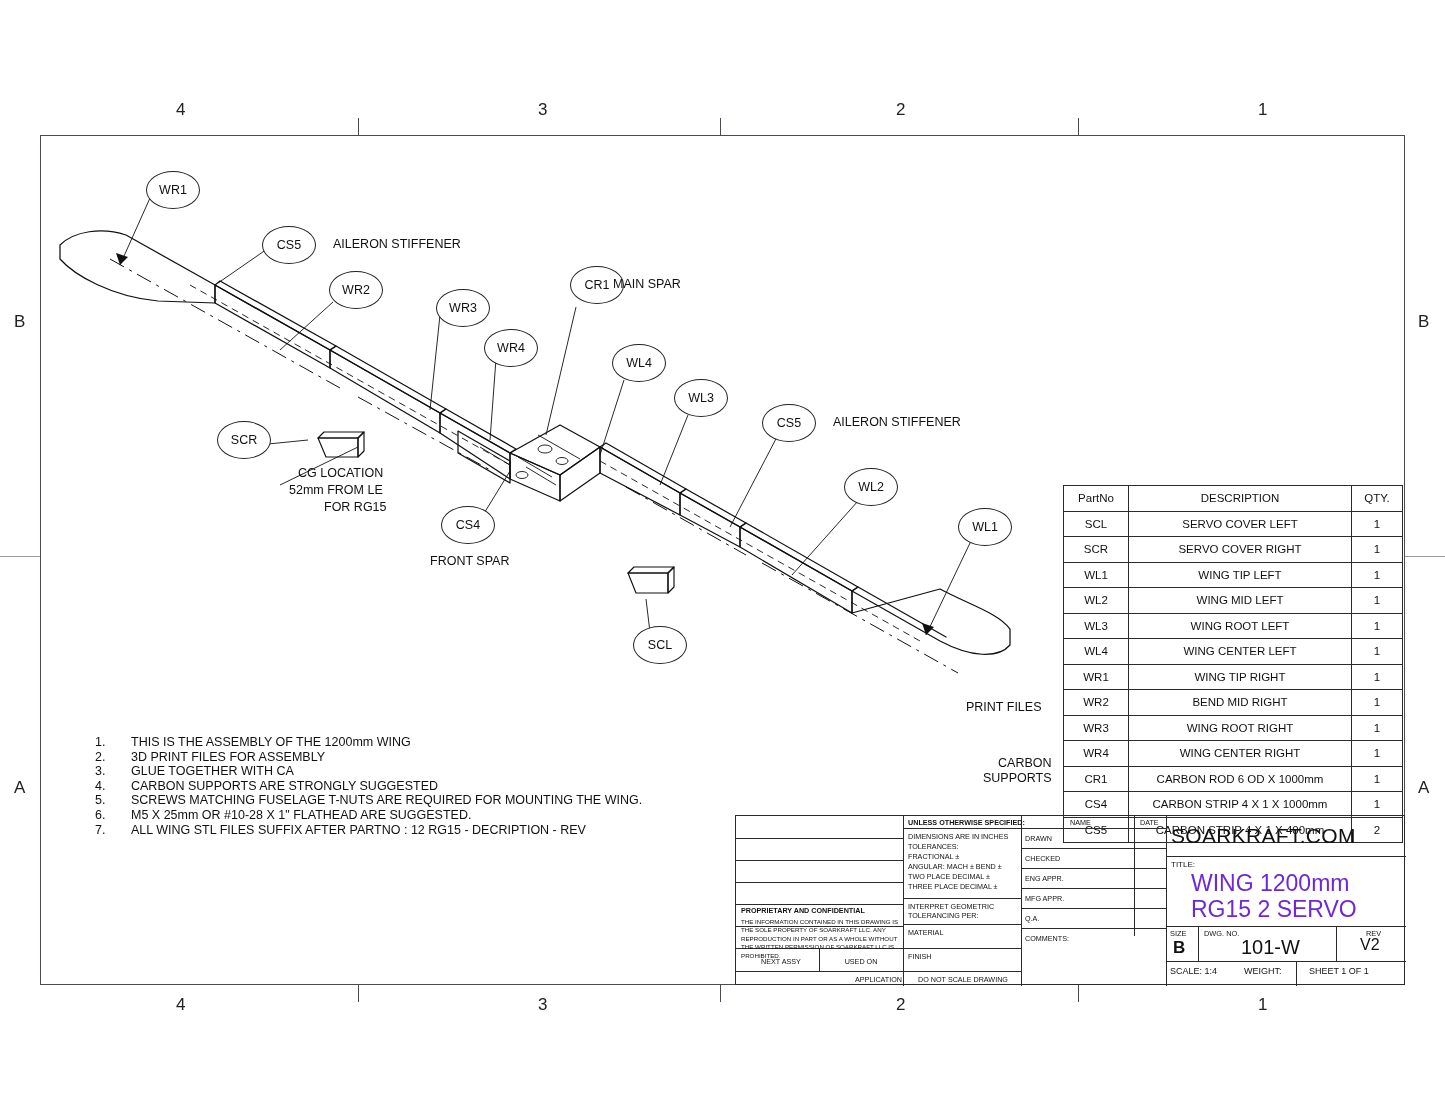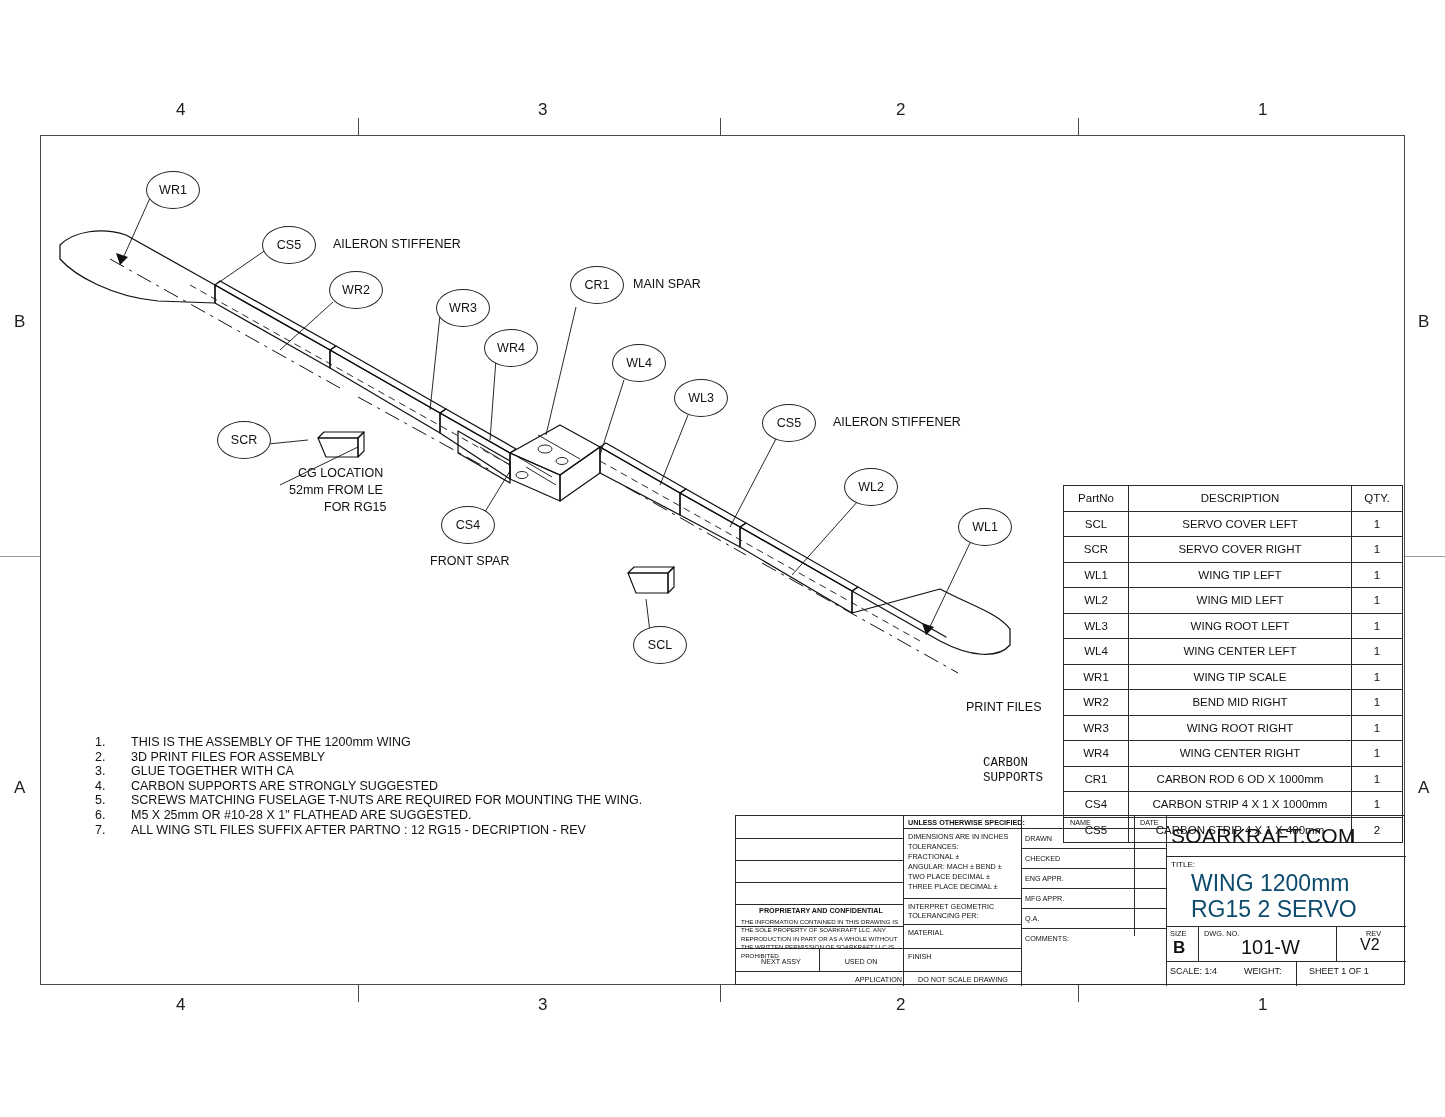--- a/index.html
+++ b/index.html
@@ -29,31 +29,31 @@
   .notes td.num{width:36px;}
 
   
   .bom{position:absolute;left:1063px;top:485px;width:340px;border-collapse:collapse;font-size:11.5px;}
   .bom th,.bom td{border:1px solid #2b2b2b;height:22.5px;text-align:center;font-weight:normal;color:#111;}
   .bom th{font-size:11.5px;}
   .bom .c1{width:62px;}
   .bom .c3{width:48px;margin-top:42px;}
 
   .printfiles{position:absolute;left:966px;top:700px;font-size:12.5px;}
-  .carbon{position:absolute;left:983px;top:756px;font-size:12.5px;text-align:left;line-height:15px;font-family:Liberation Mono, monospace;}
+  .carbon{position:absolute;left:983px;top:756px;font-size:12.5px;text-align:right;line-height:15px;}
 
   
   .tb{position:absolute;left:735px;top:815px;width:670px;height:170px;border:1px solid #2b2b2b;box-sizing:border-box;font-size:7.5px;}
   .tb div{position:absolute;box-sizing:border-box;}
   .ln{position:absolute;background:#2b2b2b;}
   .tbtxt{position:absolute;font-size:7.2px;color:#111;line-height:9px;}
   .tbtxt.b{font-weight:bold;}
   .brand{position:absolute;font-size:21px;letter-spacing:.3px;color:#111;}
   .title-l{position:absolute;font-size:8px;}
-  .title-v{position:absolute;font-size:23px;line-height:26px;color:#0c4a6e;}
+  .title-v{position:absolute;font-size:23px;line-height:26px;color:#6d28d9;}
   .sz{position:absolute;font-size:17px;font-weight:bold;}
   .dwg{position:absolute;font-size:20px;}
   .rev{position:absolute;font-size:16px;}
   .sm{position:absolute;font-size:9px;}
   .xsm{position:absolute;font-size:7.4px;}
 </style>
 </head>
 <body>
 
 <div class="sheet">
@@ -211,21 +211,21 @@
       </div>
     <div class="balloon" style="left:401px;top:371px;width:52px;height:36px;">
         <span>CS4</span>
       </div>
     <div class="balloon" style="left:593px;top:491px;width:52px;height:36px;">
         <span>SCL</span>
       </div>
 
     <div class="lbl" style="left:293px;top:102px;">AILERON STIFFENER</div>
     <div class="lbl" style="left:793px;top:280px;">AILERON STIFFENER</div>
-    <div class="lbl" style="left:573px;top:142px;margin-left:20px;">MAIN SPAR</div>
+    <div class="lbl" style="left:573px;top:142px;">MAIN SPAR</div>
     <div class="lbl" style="left:390px;top:419px;">FRONT SPAR</div>
     <div class="lbl" style="left:258px;top:331px;">CG LOCATION</div>
     <div class="lbl" style="left:249px;top:348px;">52mm FROM LE</div>
     <div class="lbl" style="left:284px;top:365px;">FOR RG15</div>
   </div>
 
   <div class="printfiles">PRINT FILES</div>
   <div class="carbon">
     <span>CARBON</span><br>
     <span>SUPPORTS</span>
@@ -298,21 +298,21 @@
           <td>WING ROOT LEFT</td>
           <td>1</td>
         </tr>
     <tr>
           <td>WL4</td>
           <td>WING CENTER LEFT</td>
           <td>1</td>
         </tr>
     <tr>
           <td>WR1</td>
-          <td>WING TIP SCALE</td>
+          <td>WING TIP RIGHT</td>
           <td>1</td>
         </tr>
     <tr>
           <td>WR2</td>
           <td>BEND MID RIGHT</td>
           <td>1</td>
         </tr>
     <tr>
           <td>WR3</td>
           <td>WING ROOT RIGHT</td>
@@ -370,21 +370,21 @@
     <div class="ln" style="left:285px;top:92px;width:145px;height:1px;"></div>
     <div class="ln" style="left:285px;top:112px;width:145px;height:1px;"></div>
 
     <div class="ln" style="left:430px;top:40px;width:240px;height:1px;"></div>
     <div class="ln" style="left:430px;top:110px;width:240px;height:1px;"></div>
     <div class="ln" style="left:430px;top:145px;width:240px;height:1px;"></div>
     <div class="ln" style="left:462px;top:110px;width:1px;height:35px;"></div>
     <div class="ln" style="left:600px;top:110px;width:1px;height:35px;"></div>
     <div class="ln" style="left:560px;top:145px;width:1px;height:25px;"></div>
 
-    <div class="tbtxt b" style="left:5px;top:90px;width:160px;text-align:center;">PROPRIETARY AND CONFIDENTIAL</div>
+    <div class="tbtxt b" style="left:5px;top:90px;width:160px;text-align:left;">PROPRIETARY AND CONFIDENTIAL</div>
     <div class="tbtxt" style="left:5px;top:102px;width:158px;line-height:8.4px;font-size:6.2px;">THE INFORMATION CONTAINED IN THIS DRAWING IS THE SOLE PROPERTY OF SOARKRAFT LLC.  ANY REPRODUCTION IN PART OR AS A WHOLE WITHOUT THE WRITTEN PERMISSION OF SOARKRAFT LLC IS PROHIBITED.</div>
     <div class="tbtxt" style="left:10px;top:141px;width:70px;text-align:center;">NEXT ASSY</div>
     <div class="tbtxt" style="left:90px;top:141px;width:70px;text-align:center;">USED ON</div>
     <div class="tbtxt" style="left:5px;top:159px;width:275px;text-align:center;">APPLICATION</div>
 
     <div class="tbtxt b" style="left:172px;top:2px;">UNLESS OTHERWISE SPECIFIED:</div>
     <div class="tbtxt" style="left:172px;top:16px;">DIMENSIONS ARE IN INCHES</div>
     <div class="tbtxt" style="left:172px;top:26px;">TOLERANCES:</div>
     <div class="tbtxt" style="left:172px;top:36px;">FRACTIONAL ±</div>
     <div class="tbtxt" style="left:172px;top:46px;">ANGULAR: MACH ±      BEND ±</div>

